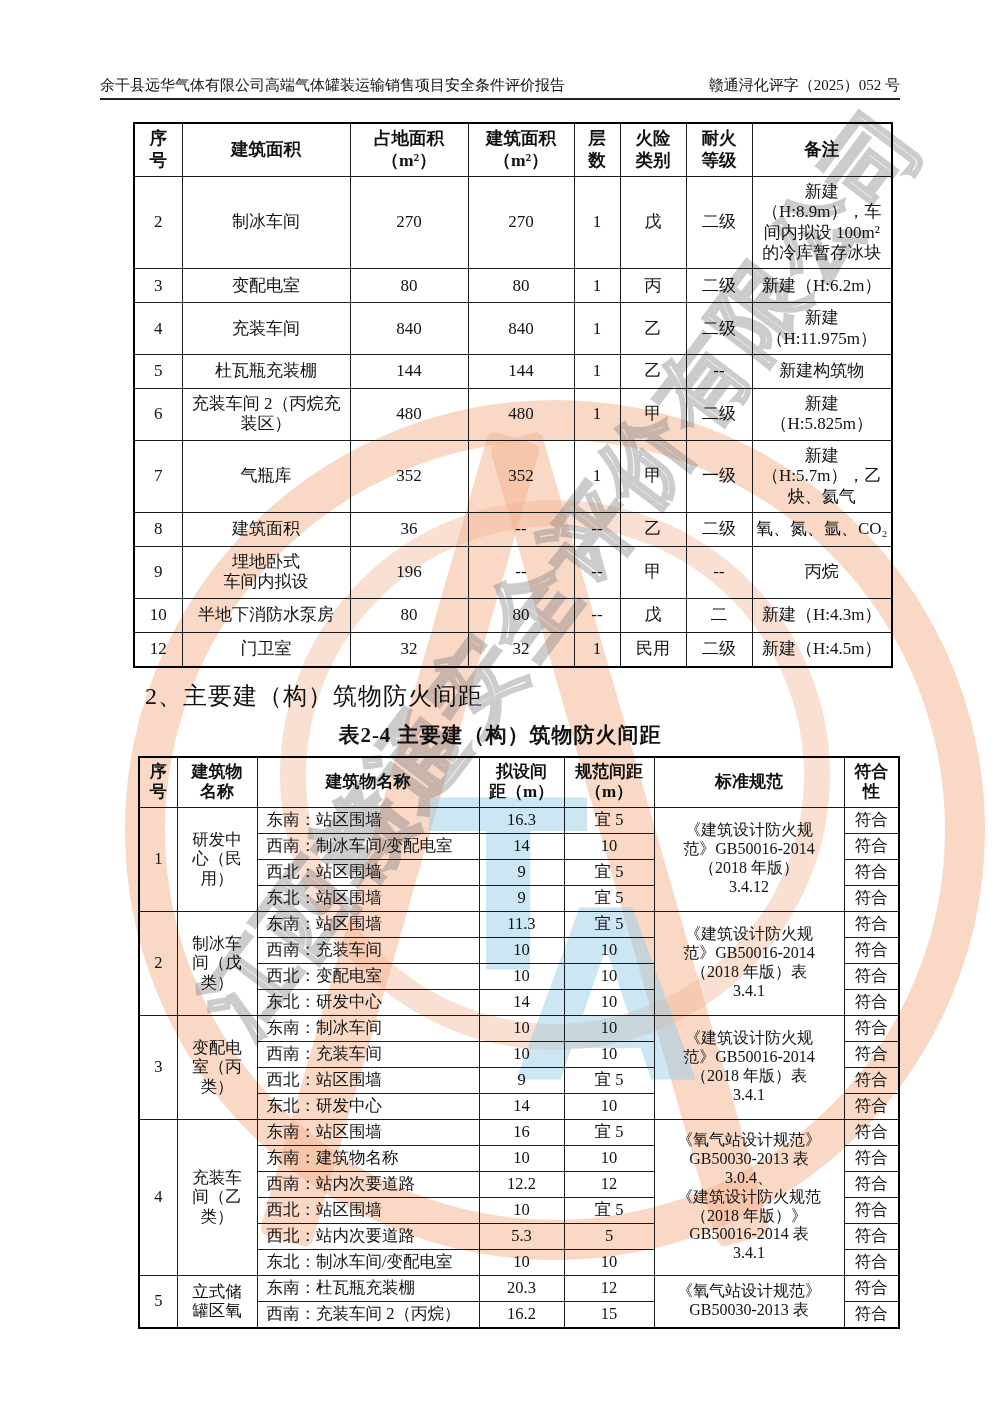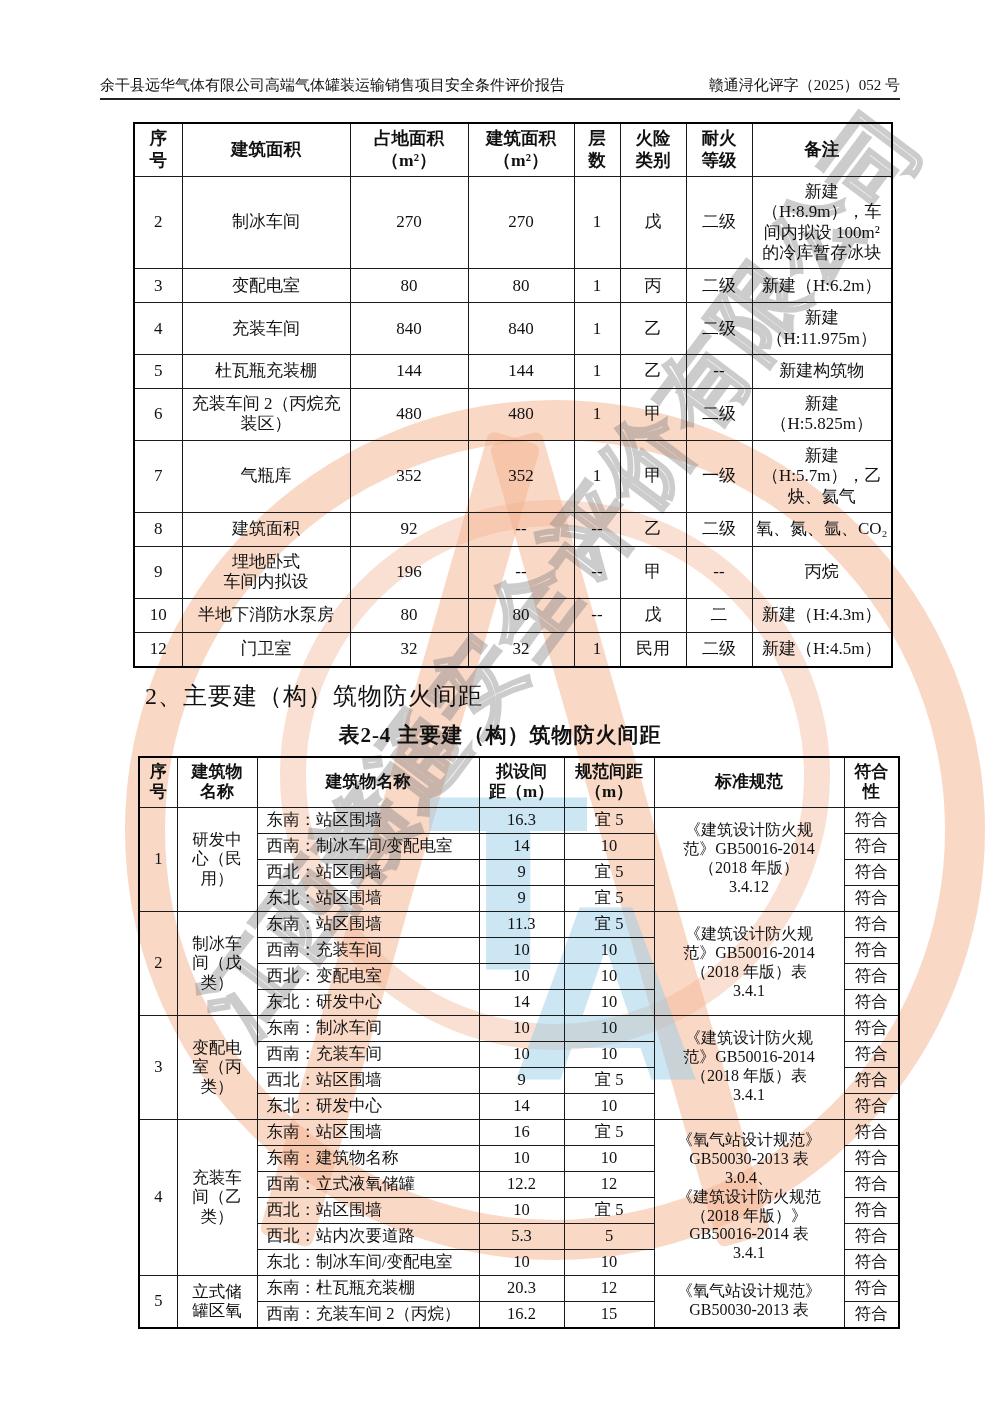--- a/index.html
+++ b/index.html
@@ -168,21 +168,21 @@
             <td class="">352</td>
             <td class="">352</td>
             <td class="">1</td>
             <td class="">甲</td>
             <td class="">一级</td>
             <td class="">新建（H:5.7m），乙炔、氦气</td>
           </tr>
           <tr>
             <td class="">8</td>
             <td class="pre">建筑面积</td>
-            <td class="">92</td>
+            <td class="">36</td>
             <td class="">--</td>
             <td class="">--</td>
             <td class="">乙</td>
             <td class="">二级</td>
             <td class="">氧、氮、氩、CO₂</td>
           </tr>
           <tr>
             <td class="">9</td>
             <td class="pre">埋地卧式
 车间内拟设</td>
@@ -359,21 +359,21 @@
 3.4.1</td>
             <td class="">符合</td>
           </tr>
           <tr>
             <td class="c-dir">东南：建筑物名称</td>
             <td class="">10</td>
             <td class="">10</td>
             <td class="">符合</td>
           </tr>
           <tr>
-            <td class="c-dir">西南：立式液氧储罐</td>
+            <td class="c-dir">西南：站内次要道路</td>
             <td class="">12.2</td>
             <td class="">12</td>
             <td class="">符合</td>
           </tr>
           <tr>
             <td class="c-dir">西北：站区围墙</td>
             <td class="">10</td>
             <td class="">宜 5</td>
             <td class="">符合</td>
           </tr>

